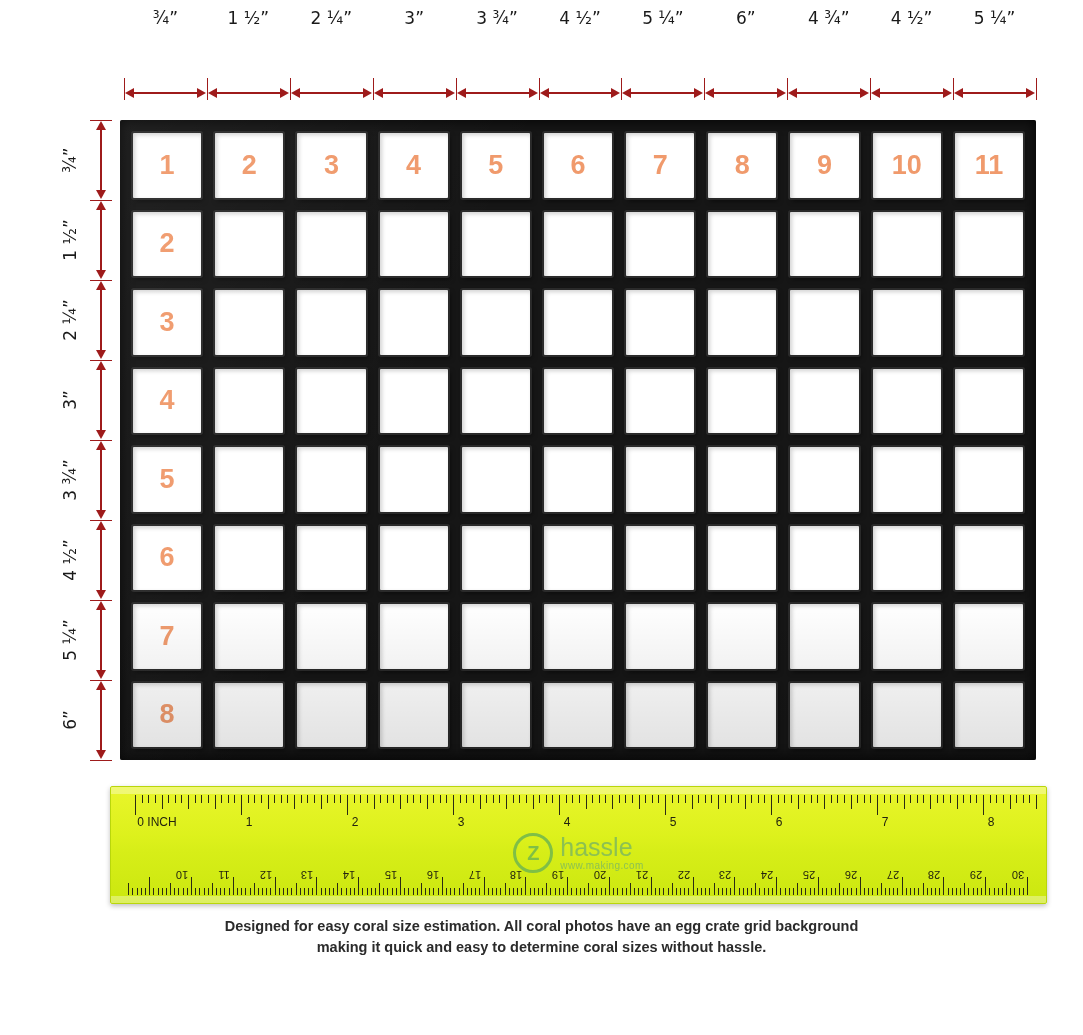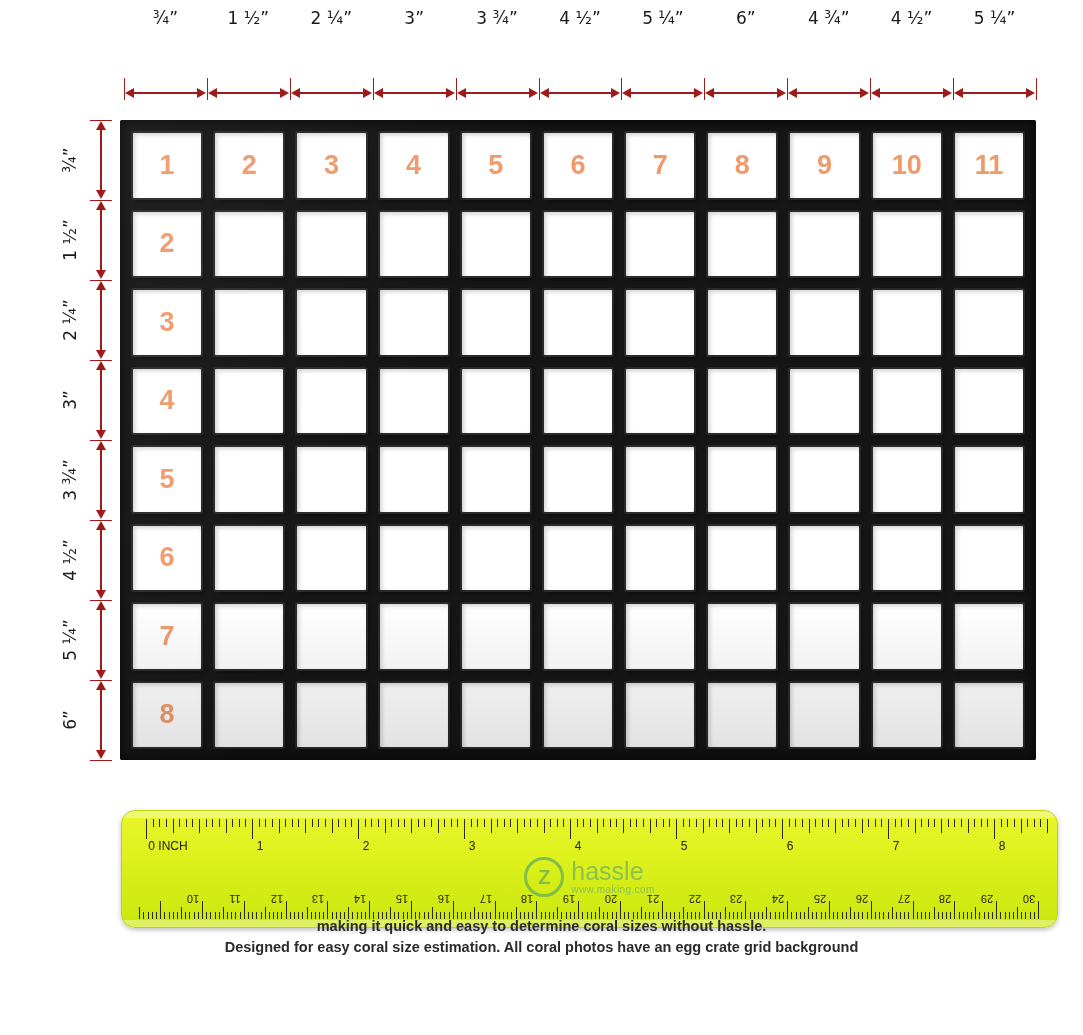--- a/index.html
+++ b/index.html
@@ -156,30 +156,29 @@
     left: 0; top: 0; right: 0; bottom: 0;
     pointer-events: none;
     background:
       linear-gradient(115deg, rgba(255,255,255,0.05) 0%, rgba(255,255,255,0) 35%),
       linear-gradient(0deg, rgba(0,0,0,0.12) 0%, rgba(0,0,0,0) 25%);
   }
 
   
   .ruler {
     position: absolute;
-    left: 121px;
+    left: 110px;
     top: 786px;
     width: 935px;
     height: 116px;
     background: linear-gradient(180deg,#e9f52b 0%, #ddf11c 42%, #d7ee18 55%, #cbe70f 100%);
     border: 1px solid #b9d60b;
-    border-radius: 14px;
+    border-radius: 2px;
     box-shadow: 0 2px 5px rgba(0,0,0,0.25);
     overflow: hidden;
-    margin-top: 24px;
   }
   .ruler-edge-top, .ruler-edge-bottom {
     position: absolute;
     left: 0; right: 0;
     height: 7px;
     background: rgba(255,255,255,0.35);
   }
   .ruler-edge-top { top: 0; }
   .ruler-edge-bottom { bottom: 0; }
 
@@ -1058,17 +1057,17 @@
     <div class="ruler-brand">
       <div class="brand-mark">Z</div>
       <div class="brand-stack">
         <div class="brand-text">hassle</div>
         <div class="brand-url">www.making.com</div>
       </div>
     </div>
   </div>
 
   <div class="caption">
+    <div class="caption-sub">Designed for easy coral size estimation. All coral photos have an egg crate grid background</div>
     <div class="caption-sub">making it quick and easy to determine coral sizes without hassle.</div>
-    <div class="caption-sub">Designed for easy coral size estimation. All coral photos have an egg crate grid background</div>
   </div>
 
 </div>
 
 </body></html>

